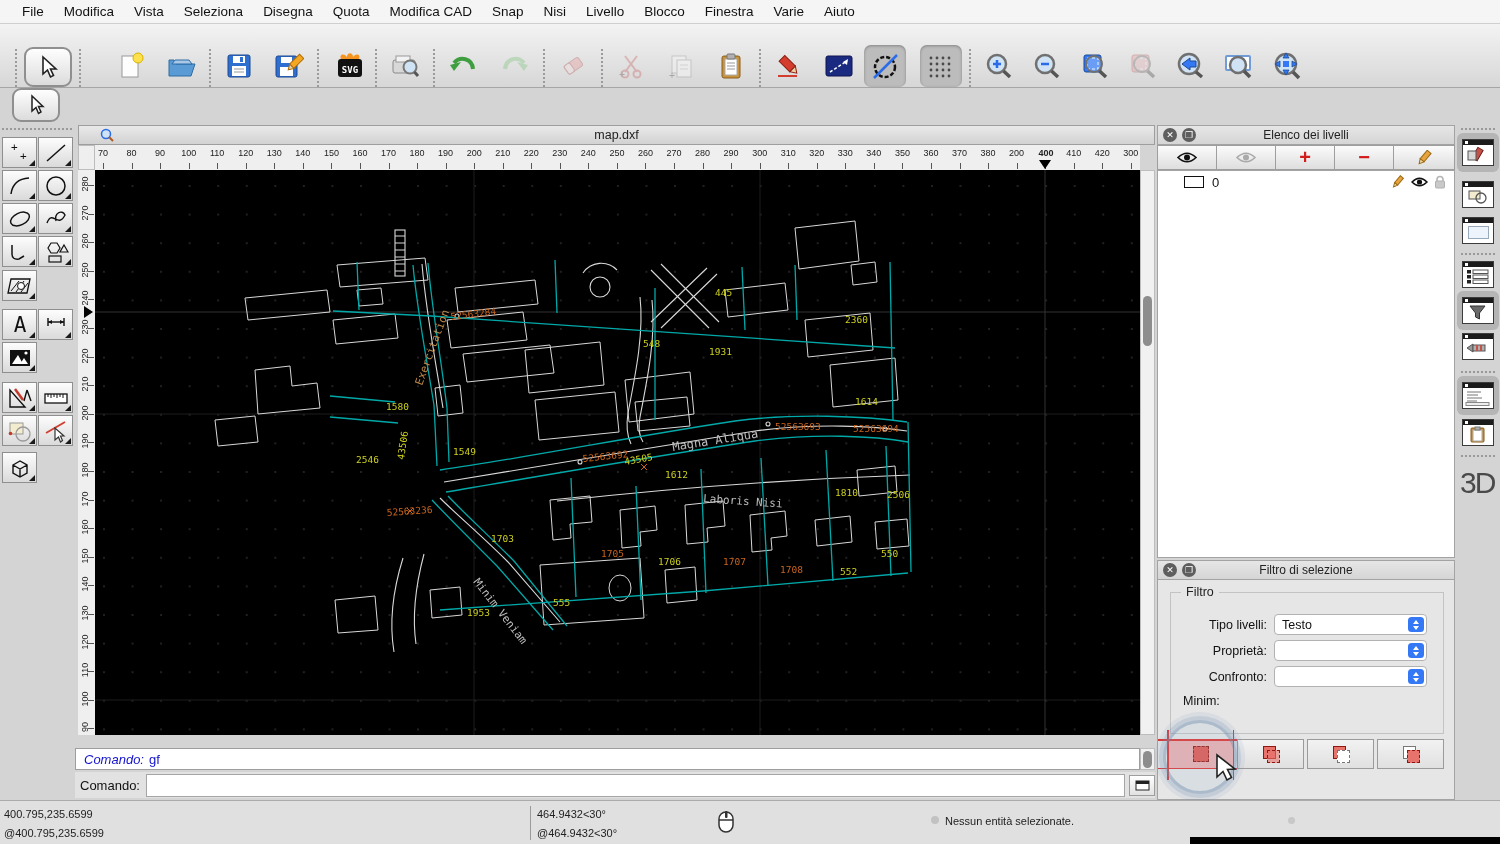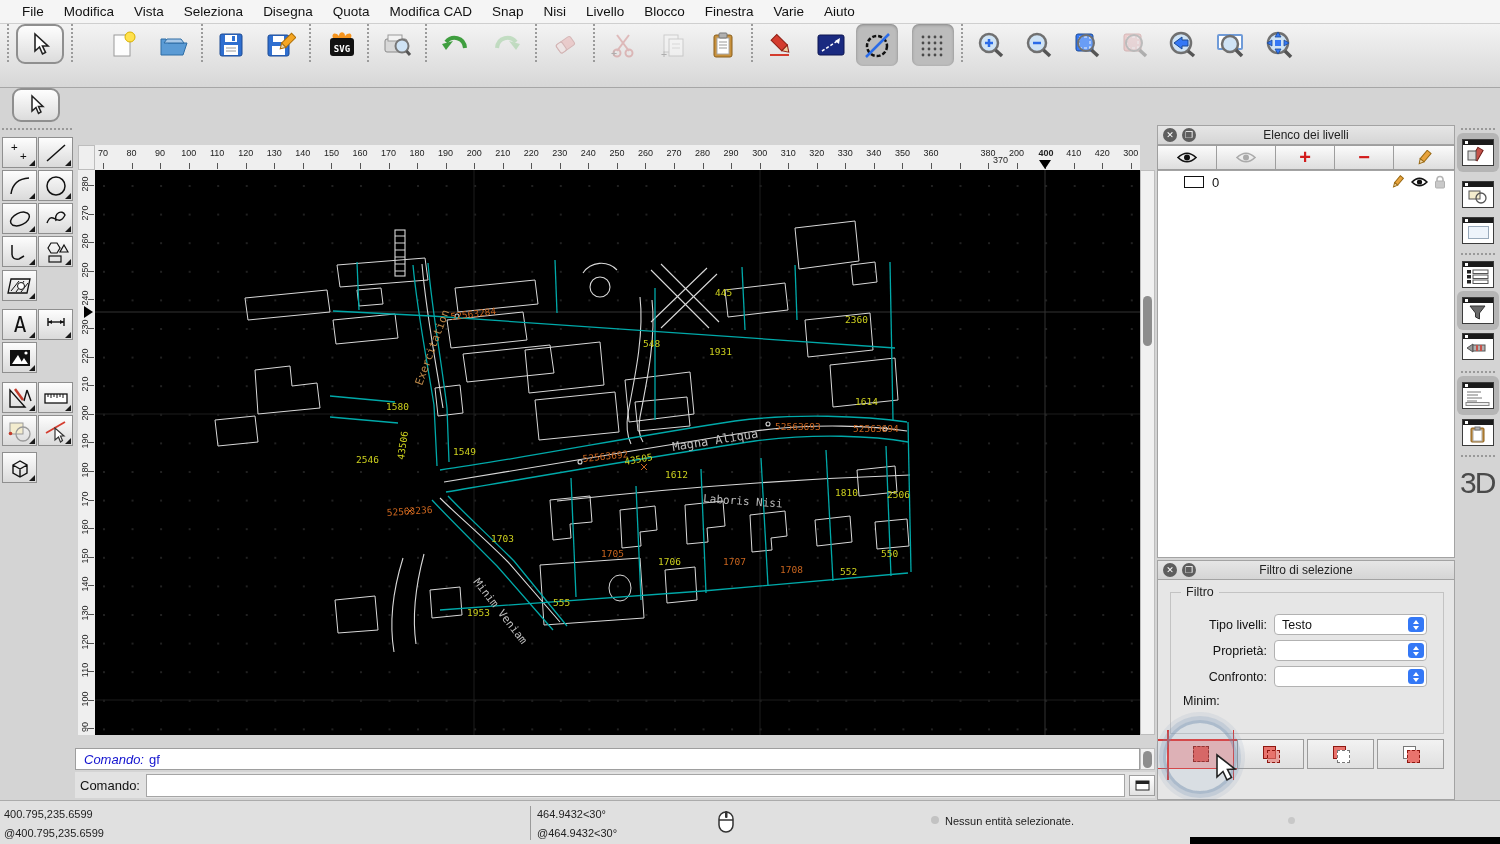--- a/index.html
+++ b/index.html
@@ -8,21 +8,21 @@
   .abs{position:absolute;}
 
   
   #menu-bar{position:absolute;left:0;top:0;width:1500px;height:24px;background:#f5f5f5;
             border-bottom:1px solid #cfcfcf;display:flex;align-items:center;padding-left:12px;box-sizing:border-box;}
   .menu-item{font-size:13.5px;color:#111;padding:0 10px;white-space:nowrap;cursor:default;}
 
   
   #toolbar{position:absolute;left:0;top:24px;width:1500px;height:64px;
            background:linear-gradient(#f3f3f3,#d7d7d7);border-bottom:1px solid #a6a6a6;
-           display:flex;align-items:flex-start;box-sizing:border-box;}
+           display:flex;align-items:flex-end;padding-left:8px;box-sizing:border-box;}
   .tsep{width:0;height:38px;border-left:2px dotted #9b9b9b;margin:0 7px;}
   .tbtn{width:42px;height:42px;border-radius:7px;display:flex;align-items:center;justify-content:center;flex:0 0 auto;}
   .tbtn.sel{background:#bcbcbc;box-shadow:inset 0 1px 3px rgba(0,0,0,.3);}
   .tbtn.dis{opacity:.38;}
   .tbtn.framed{background:linear-gradient(#fefefe,#dcdcdc);border:2px solid #8f8f8f;border-radius:9px;width:44px;height:36px;}
 
   
   .pbtn{position:absolute;width:35px;height:31px;background:linear-gradient(#fdfdfd,#dadada);
         border:1px solid #8f8f8f;box-sizing:border-box;display:flex;align-items:center;justify-content:center;}
   .pbtn::after{content:"";position:absolute;right:1px;bottom:1px;border-left:6px solid transparent;border-bottom:6px solid #1a1a1a;}
@@ -442,20 +442,27 @@
           <polygon points="12,9 12,21 15.5,18 17.5,23 19.5,21.5 17.5,17 21,17" fill="#fff" stroke="#333" stroke-width="1.2"></polygon>
         </svg>
     </div>
     <div class="pbtn" style="left:2px;top:452px;">
       <svg width="26" height="24">
           <path d="M6,9 L13,5 L20,9 L20,17 L13,21 L6,17 Z M6,9 L13,13 L20,9 M13,13 L13,21" fill="none" stroke="#111" stroke-width="1.4"></path>
         </svg>
     </div>
   </div>
 
+  <div id="doc-title">
+    <svg class="abs" style="left:21px;top:2px;" width="15" height="15">
+        <circle cx="6" cy="6" r="4.5" fill="#cfe3f5" stroke="#2a6be8" stroke-width="1.5"></circle>
+        <line x1="9" y1="9" x2="13" y2="13" stroke="#b05a1e" stroke-width="2"></line>
+      </svg>
+    <span class="ttl">map.dxf</span>
+  </div>
 
   <div class="abs" style="left:78px;top:145px;width:17px;height:25px;background:#efefef;border:1px solid #bdbdbd;box-sizing:border-box;"></div>
   <div class="ruler" id="hruler" style="left:95px;top:145px;width:1045px;height:25px;">
       <span class="tick-label" style="left: -7px; top: 3px;">70</span>
       <span class="tick-mark-h" style="left: 8px;"></span>
       <span class="tick-label" style="left: 21.55px; top: 3px;">80</span>
       <span class="tick-mark-h" style="left: 36.55px;"></span>
       <span class="tick-label" style="left: 50.1px; top: 3px;">90</span>
       <span class="tick-mark-h" style="left: 65.1px;"></span>
       <span class="tick-label" style="left: 78.65px; top: 3px;">100</span>
@@ -505,21 +512,21 @@
       <span class="tick-label" style="left: 706.75px; top: 3px;">320</span>
       <span class="tick-mark-h" style="left: 721.75px;"></span>
       <span class="tick-label" style="left: 735.3px; top: 3px;">330</span>
       <span class="tick-mark-h" style="left: 750.3px;"></span>
       <span class="tick-label" style="left: 763.85px; top: 3px;">340</span>
       <span class="tick-mark-h" style="left: 778.85px;"></span>
       <span class="tick-label" style="left: 792.4px; top: 3px;">350</span>
       <span class="tick-mark-h" style="left: 807.4px;"></span>
       <span class="tick-label" style="left: 820.95px; top: 3px;">360</span>
       <span class="tick-mark-h" style="left: 835.95px;"></span>
-      <span class="tick-label" style="left: 849.5px; top: 10px; margin-left: 41px;">370</span>
+      <span class="tick-label" style="left: 849.5px; top: 3px;">370</span>
       <span class="tick-mark-h" style="left: 864.5px;"></span>
       <span class="tick-label" style="left: 878.05px; top: 3px;">380</span>
       <span class="tick-mark-h" style="left: 893.05px;"></span>
       <span class="tick-label" style="left: 906.6px; top: 3px;">200</span>
       <span class="tick-mark-h" style="left: 921.6px;"></span>
       <span class="tick-label" style="left: 936px; top: 3px; font-weight: bold;">400</span>
       <span class="tick-mark-h" style="left: 950.15px;"></span>
       <span class="tick-label" style="left: 963.7px; top: 3px;">410</span>
       <span class="tick-mark-h" style="left: 978.7px;"></span>
       <span class="tick-label" style="left: 992.25px; top: 3px;">420</span>

